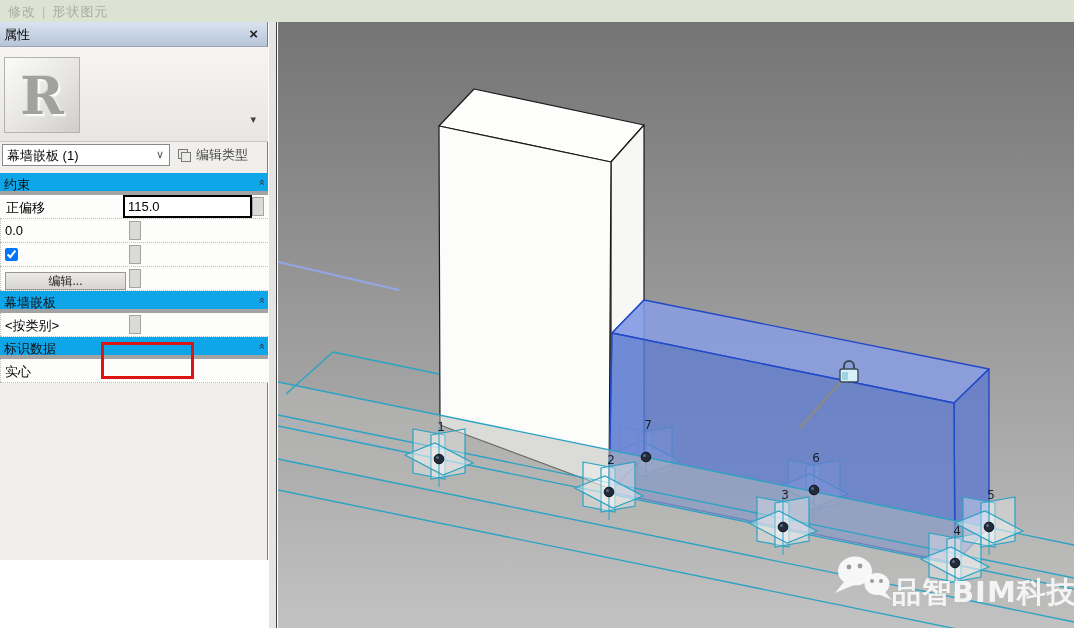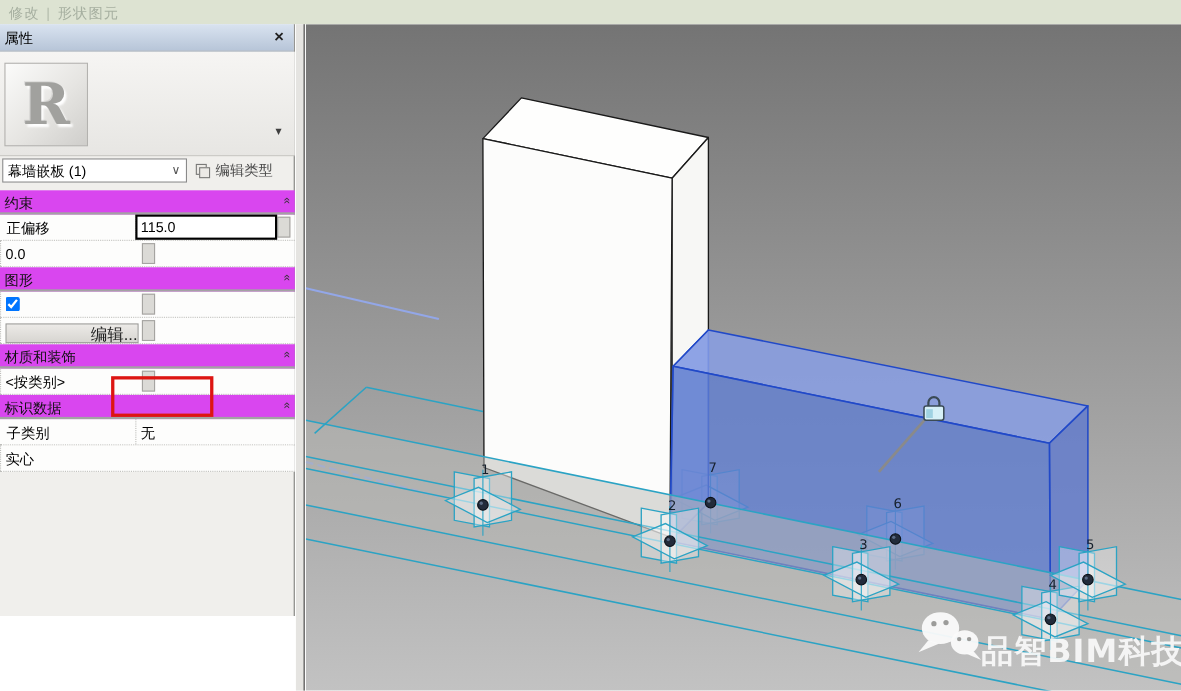--- a/index.html
+++ b/index.html
@@ -32,31 +32,31 @@
       box-sizing:border-box;font-size:13px;padding:2px 0 0 4px;}
   .combo-chev{position:absolute;right:5px;top:3px;font-size:11px;color:#555;}
   .edit-type{position:absolute;left:178px;top:3px;width:88px;height:22px;display:flex;align-items:center;gap:5px;
       font-size:13px;color:#4a4a4a;}
   .et-icon{display:inline-block;position:relative;width:13px;height:13px;}
   .et-icon i{position:absolute;width:8px;height:8px;border:1px solid #7a7a78;background:#eceae6;}
   .et-icon i:first-child{left:0;top:0;}
   .et-icon i:last-child{right:0;bottom:0;}
 
   .rows{position:absolute;left:0;top:151px;width:268px;}
-  .sec{height:22px;background:#d946ef;border-bottom:2px solid #a3a3a3;position:relative;
+  .sec{height:22px;background:#0ea5e9;border-bottom:4px solid #a3a3a3;position:relative;
       font-size:13px;color:#111;padding:3px 0 0 4px;box-sizing:border-box;}
   .collapse{position:absolute;right:4px;top:4px;font-size:11px;color:#333;
       transform:rotate(-90deg);display:inline-block;line-height:11px;}
   .row{height:24px;background:#fdfdfc;border-bottom:1px dotted #bdbdba;display:flex;box-sizing:border-box;font-size:13px;}
   .lbl{width:123px;padding:4px 0 0 6px;box-sizing:border-box;color:#000;white-space:nowrap;}
   .val{width:129px;border-left:1px dotted #bdbdba;padding:4px 0 4px 4px;box-sizing:border-box;position:relative;white-space:nowrap;}
   .val.editing{background:#fff;outline:2px solid #000;outline-offset:-2px;}
   .mini{width:12px;height:19px;background:#dbdad6;border:1px solid #a5a4a1;margin:2px 1px 0 0;box-sizing:border-box;}
   .editbtn{width:121px;height:18px;margin-top:1px;background:linear-gradient(#eceae7,#d7d5d1);
-      border:1px solid #9a9996;font-size:15px;color:#222;font-family:inherit;padding:0;text-align:right;}
+      border:1px solid #9a9996;font-size:12px;color:#222;font-family:inherit;padding:0;}
   .vis-check{margin:1px 0 0 0;width:13px;height:13px;}
   .red-hl{position:absolute;left:101px;top:169px;width:87px;height:31px;border:3px solid #dd1512;z-index:9;pointer-events:none;}
 
   .gap-strip{position:absolute;left:269px;top:22px;width:8px;height:606px;background:#e5e4e1;border-right:1px solid #3f3f3f;box-sizing:border-box;}
 
   
   .canvas{position:absolute;left:278px;top:22px;width:796px;height:606px;}
   svg text{font-family:"DejaVu Sans","Liberation Sans",sans-serif;}
 </style>
 </head>
@@ -107,58 +107,50 @@
       <div class="lbl">正偏移</div>
       <div class="val editing">115.0</div>
       <div class="mini"></div>
     </div>
 
     <div class="row">
       <div class="val">0.0</div>
       <div class="mini"></div>
     </div>
 
-    <div class="sec">
-      <span>图形</span>
-      <span class="collapse">»</span>
-    </div>
 
     <div class="row">
       <div class="val">
         <input type="checkbox" checked="" class="vis-check" style="">
       </div>
       <div class="mini"></div>
     </div>
 
     <div class="row">
       <div class="val">
         <button class="editbtn">编辑...</button>
       </div>
       <div class="mini"></div>
     </div>
 
     <div class="sec">
-      <span>材质和装饰</span>
+      <span>幕墙嵌板</span>
       <span class="collapse">»</span>
     </div>
 
     <div class="row">
       <div class="val">&lt;按类别&gt;</div>
       <div class="mini"></div>
     </div>
 
     <div class="sec">
       <span>标识数据</span>
       <span class="collapse">»</span>
     </div>
 
-    <div class="row">
-      <div class="lbl">子类别</div>
-      <div class="val">无</div>
-    </div>
 
     <div class="row">
       <div class="val">实心</div>
     </div>
 
     <div class="red-hl"></div>
   </div>
 </div>
 
 <div class="gap-strip"></div>

